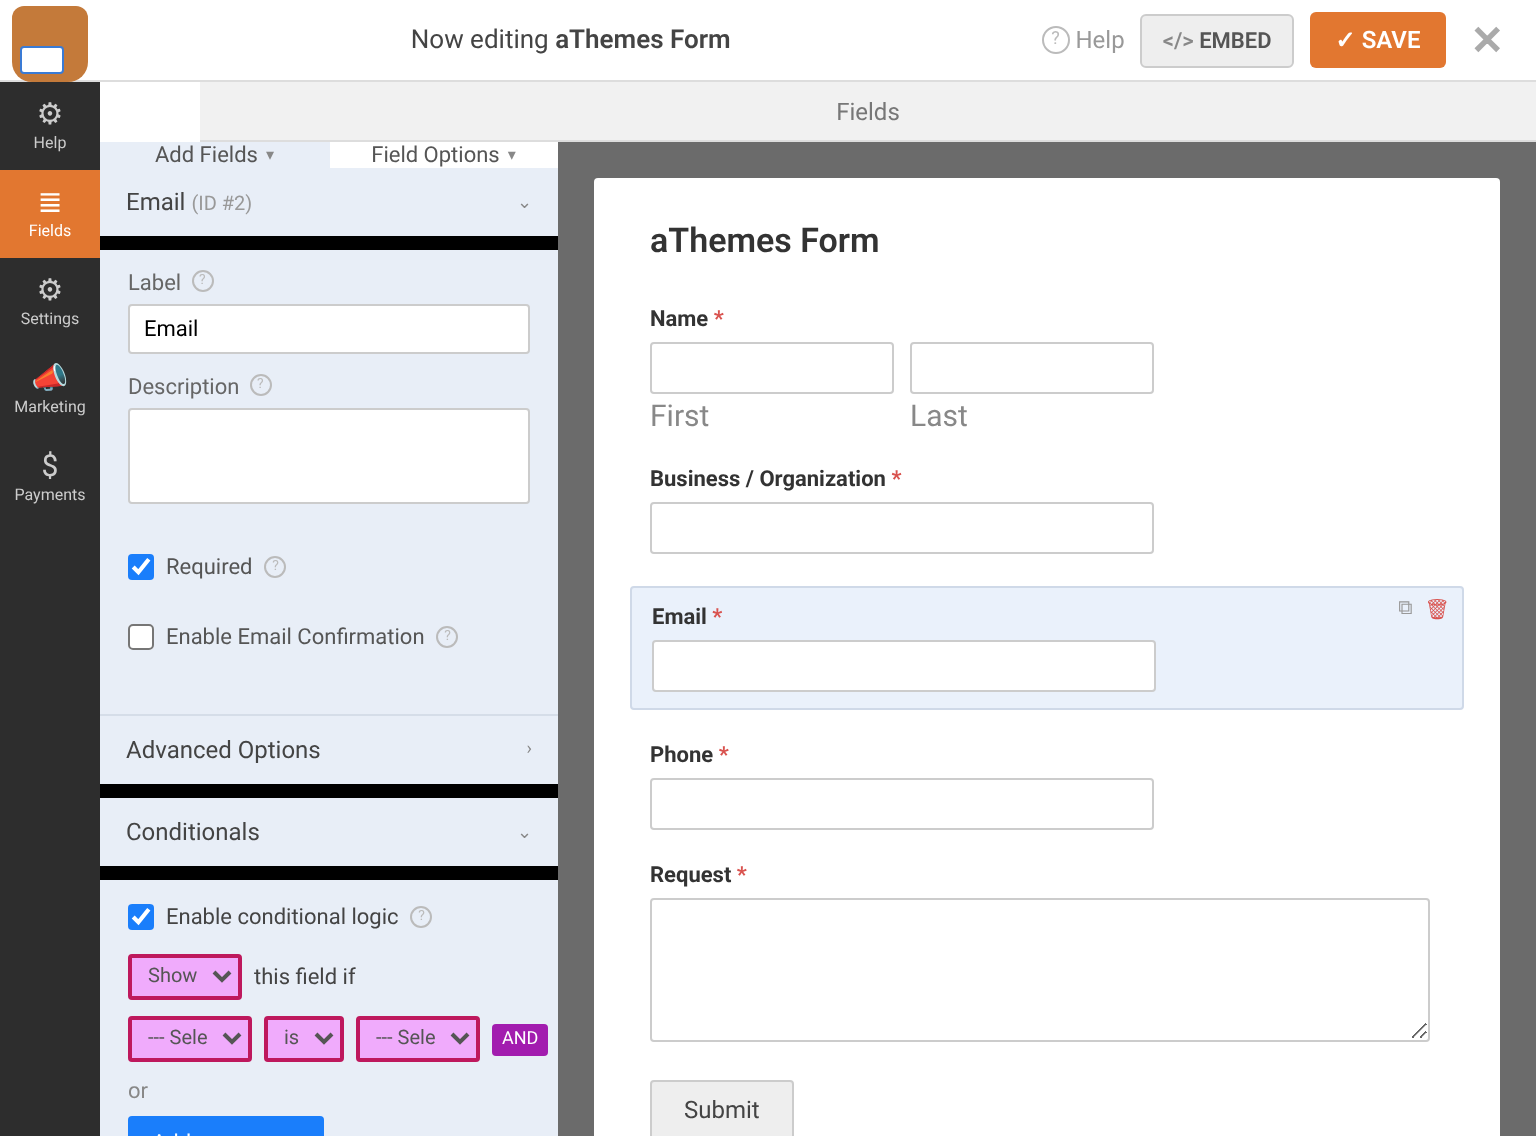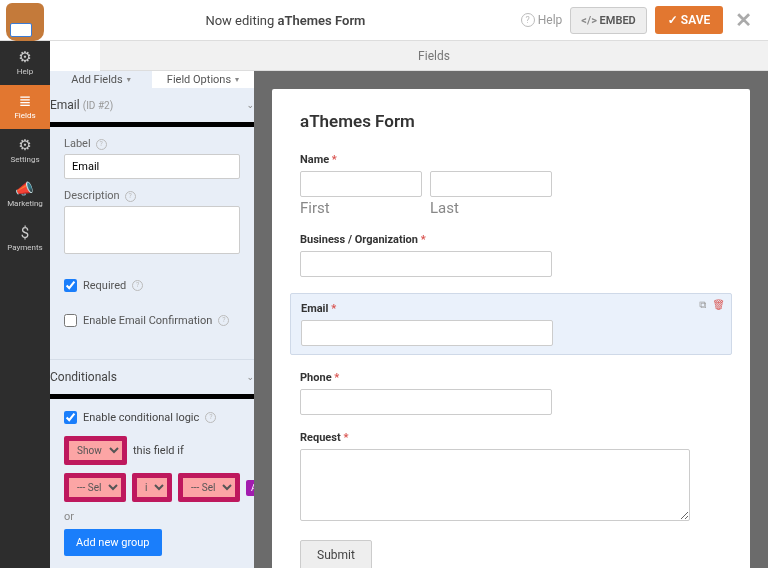--- a/index.html
+++ b/index.html
@@ -15,40 +15,40 @@
 .btn-save::before{content:"✓ ";font-weight:bold}
 .close-x{color:#aaa;font-size:20px;font-weight:bold;cursor:pointer;padding:0 4px}
 .logo{position:absolute;left:6px;top:3px;width:38px;height:38px;background:#c47a3a;border-radius:6px 6px 10px 10px}
 .logo::after{content:"";position:absolute;left:4px;top:20px;width:20px;height:12px;background:#fff;border:1px solid #3a7bd5;border-radius:2px}
 .secbar{height:30px;margin-left:50px;background:#f1f1f1;border-bottom:1px solid #ddd;text-align:center;line-height:30px;font-size:12px;color:#777}
 .main{position:absolute;left:0;top:41px;right:0;bottom:0;display:flex}
 .nav{width:50px;background:#2d2d2d;display:flex;flex-direction:column}
 .nav-item{height:44px;display:flex;flex-direction:column;align-items:center;justify-content:center;color:#ccc;font-size:8px;cursor:pointer;gap:2px}
 .nav-item.active{background:#e27730;color:#fff}
 .nav-item .ico{font-size:15px;line-height:1}
-.panel{width:204px;background:#e8eef7;display:flex;flex-direction:column;overflow-y:auto}
+.panel{width:229px;background:#e8eef7;display:flex;flex-direction:column;overflow-y:auto}
 .tabs{display:flex;height:34px;background:#e8eef7}
 .tab{flex:1;display:flex;align-items:center;justify-content:center;font-size:11px;color:#555;cursor:pointer;gap:4px}
 .tab.active{background:#fff}
 .tab .chev{font-size:8px;color:#888}
-.sect{padding:10px 0;border-bottom:5px solid #000000;display:flex;align-items:center;justify-content:space-between;font-size:12px;color:#444;cursor:pointer}
+.sect{padding:10px 13px;border-bottom:7px solid #000000;display:flex;align-items:center;justify-content:space-between;font-size:12px;color:#444;cursor:pointer}
 .sect .id{color:#999;font-size:10px}
 .sect .chev{font-size:9px;color:#888}
 .body{padding:10px 14px;border-bottom:1px solid #d5dde8}
-.fldlbl{font-size:11px;color:#666;margin-bottom:4px;display:flex;align-items:flex-end;gap:5px}
+.fldlbl{font-size:11px;color:#666;margin-bottom:4px;display:flex;align-items:flex-start;gap:5px}
 .hint{display:inline-block;width:11px;height:11px;border:1px solid #bbb;border-radius:50%;font-size:7px;line-height:9px;text-align:center;color:#bbb}
 .txt{width:100%;border:1px solid #ccc;border-radius:2px;padding:5px 7px;font-size:11px;background:#fff}
 .ta{width:100%;height:48px;border:1px solid #ccc;border-radius:2px;background:#fff;resize:none}
 .chkrow{display:flex;align-items:center;gap:6px;font-size:11px;color:#555;margin:22px 0}
 .chkrow input{accent-color:#1a7efb}
 .cond{padding:12px 14px}
 .cond-on{display:flex;align-items:center;gap:6px;font-size:11px;color:#444;margin-bottom:12px}
 .cond-on input{width:13px;height:13px;accent-color:#1a7efb}
 .rule{display:flex;align-items:center;gap:6px;font-size:11px;margin-bottom:8px}
-.sel{border:5px solid #be185d;background:#fca5a5;font-size:10px;padding:3px 4px;border-radius:2px;color:#555}
+.sel{border:2px solid #be185d;background:#f0abfc;font-size:10px;padding:3px 4px;border-radius:2px;color:#555}
 .and{background:#a21caf;color:#fff;font-size:9px;padding:3px 5px;border-radius:2px}
 .minus{width:13px;height:13px;background:#d9534f;border-radius:50%;color:#fff;font-size:9px;line-height:13px;text-align:center;cursor:pointer}
 .or{color:#888;font-size:11px;margin:6px 0}
 .addgrp{background:#1a7efb;color:#fff;border:none;font-size:11px;padding:7px 12px;border-radius:2px;cursor:pointer}
 .canvas{flex:1;background:#6b6b6b;padding:18px;overflow:auto}
 .form{background:#fff;border-radius:2px;padding:22px 28px;min-height:100%}
 .ftitle{font-size:17px;font-weight:600;color:#333;margin-bottom:22px}
 .ffield{margin-bottom:16px}
 .flabel{font-size:11px;font-weight:700;color:#333;margin-bottom:5px}
 .req{color:#d9534f}
@@ -146,20 +146,24 @@
               <span class="hint">?</span>
             </div>
           <div class="chkrow">
               <input type="checkbox" style="">
               <span>Enable Email Confirmation</span>
               <span class="hint">?</span>
             </div>
         </div>
 
         <div class="sect">
+          <span>Advanced Options</span>
+            <span class="chev">›</span>
+        </div>
+        <div class="sect">
           <span>Conditionals</span>
             <span class="chev">⌄</span>
         </div>
 
         <div class="cond">
           <div class="cond-on">
               <input type="checkbox" checked="" style="">
               <span>Enable conditional logic</span>
               <span class="hint">?</span>
             </div>

